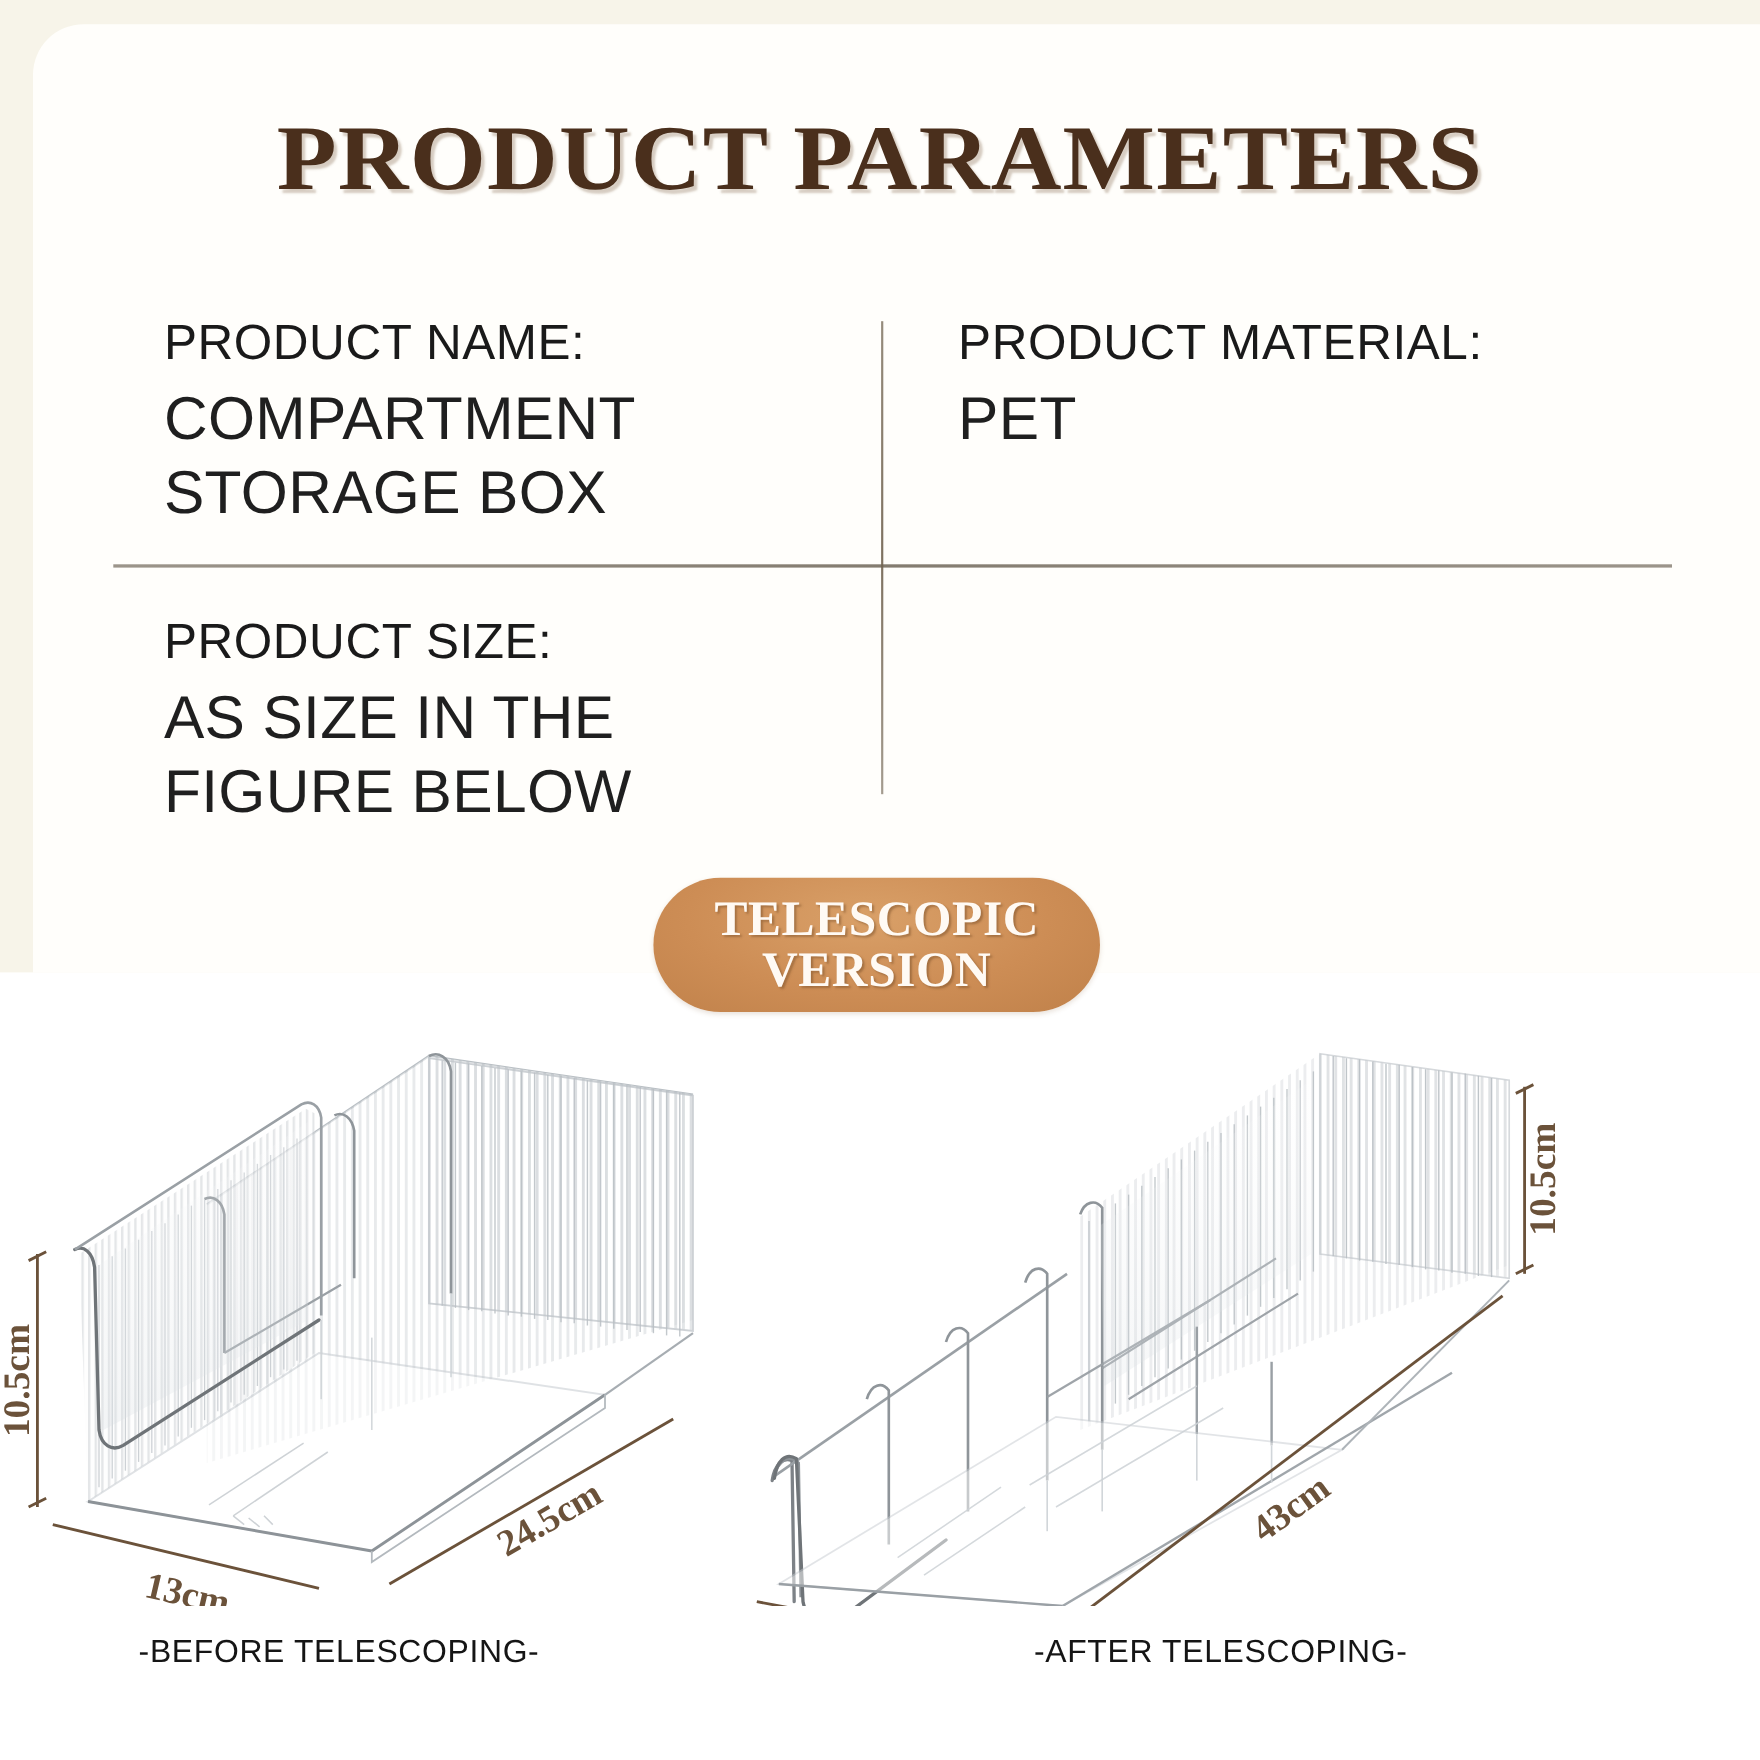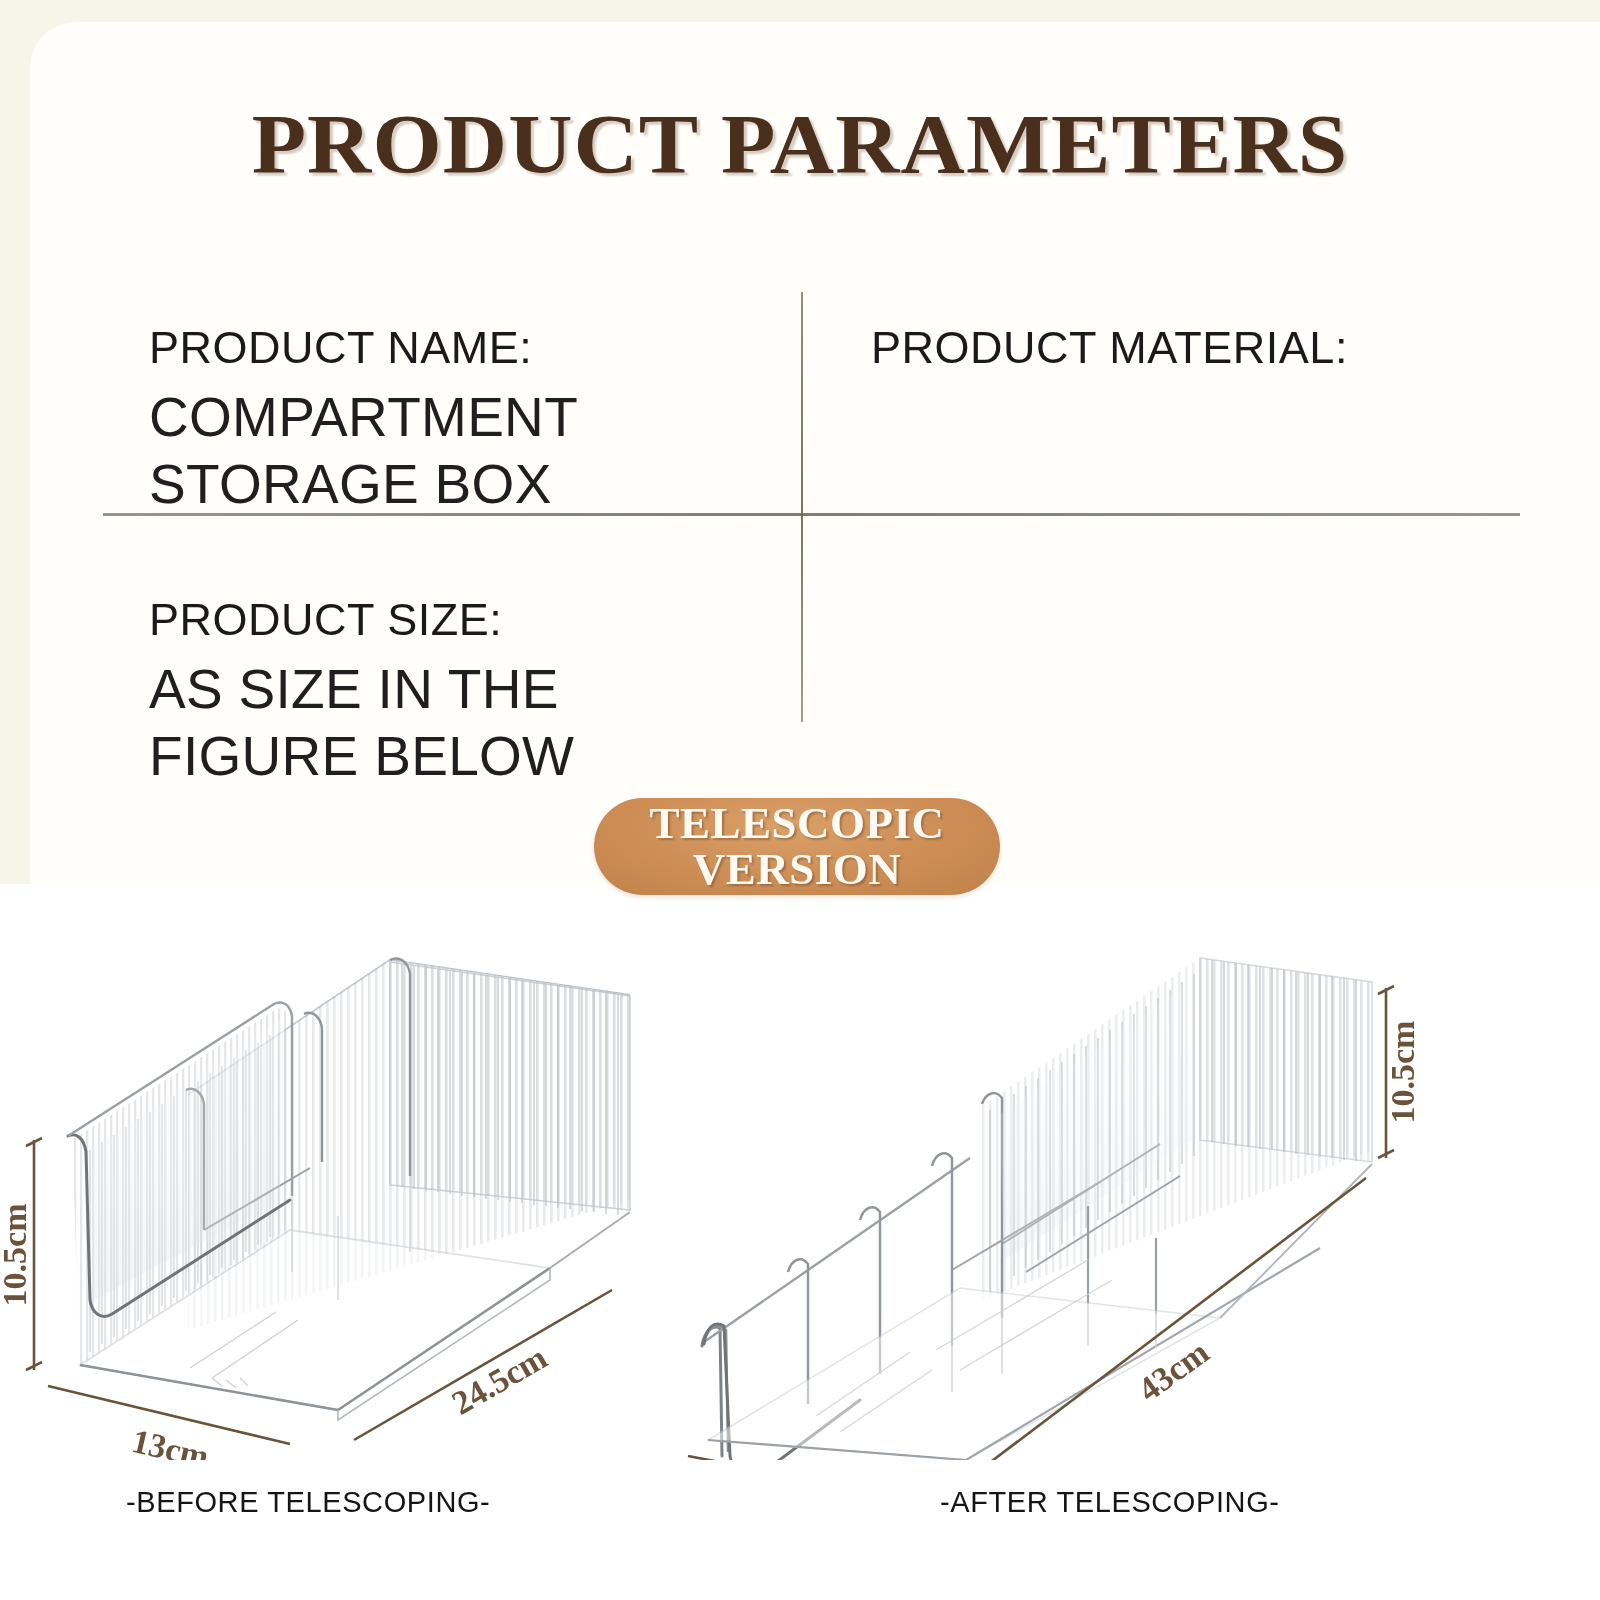--- a/index.html
+++ b/index.html
@@ -52,21 +52,20 @@
     transform-origin: center;
   }
 
   
   #param-grid {
     position: absolute;
     left: 103px;
     top: 278px;
     width: 1417px;
     height: 460px;
-    margin-top: 37px;
   }
   .cell {
     position: absolute;
     width: 600px;
   }
   .cell.col-left  { left: 46px; }
   .cell.col-right { left: 768px; }
   .cell.row-top    { top: 6px; }
   .cell.row-bottom { top: 278px; }
 
@@ -104,21 +103,21 @@
     background: linear-gradient(180deg,#8a7f6e,#70624f 50%,#9a9183);
     opacity: .9;
   }
 
   
   #badge {
     position: absolute;
     left: 594px;
     top: 798px;
     width: 406px;
-    height: 97px;
+    height: 122px;
     border-radius: 61px;
     background: radial-gradient(ellipse at 48% 30%, #d9a068 0%, #cd8d55 55%, #c0814a 100%);
     box-shadow: 0 2px 5px rgba(130,90,50,.18);
     display: flex;
     flex-direction: column;
     align-items: center;
     justify-content: center;
     text-align: center;
   }
   .badge-line {
@@ -161,20 +160,21 @@
 
 <div id="param-grid">
 
   <div class="cell col-left row-top">
     <div class="param-key">PRODUCT NAME:</div>
     <div class="param-val">COMPARTMENT STORAGE BOX</div>
   </div>
 
   <div class="cell col-right row-top">
     <div class="param-key">PRODUCT MATERIAL:</div>
+    <div class="param-val">PET</div>
   </div>
 
   <div class="cell col-left row-bottom">
     <div class="param-key">PRODUCT SIZE:</div>
     <div class="param-val">AS SIZE IN THE FIGURE BELOW</div>
   </div>
 
 
 </div>
 

